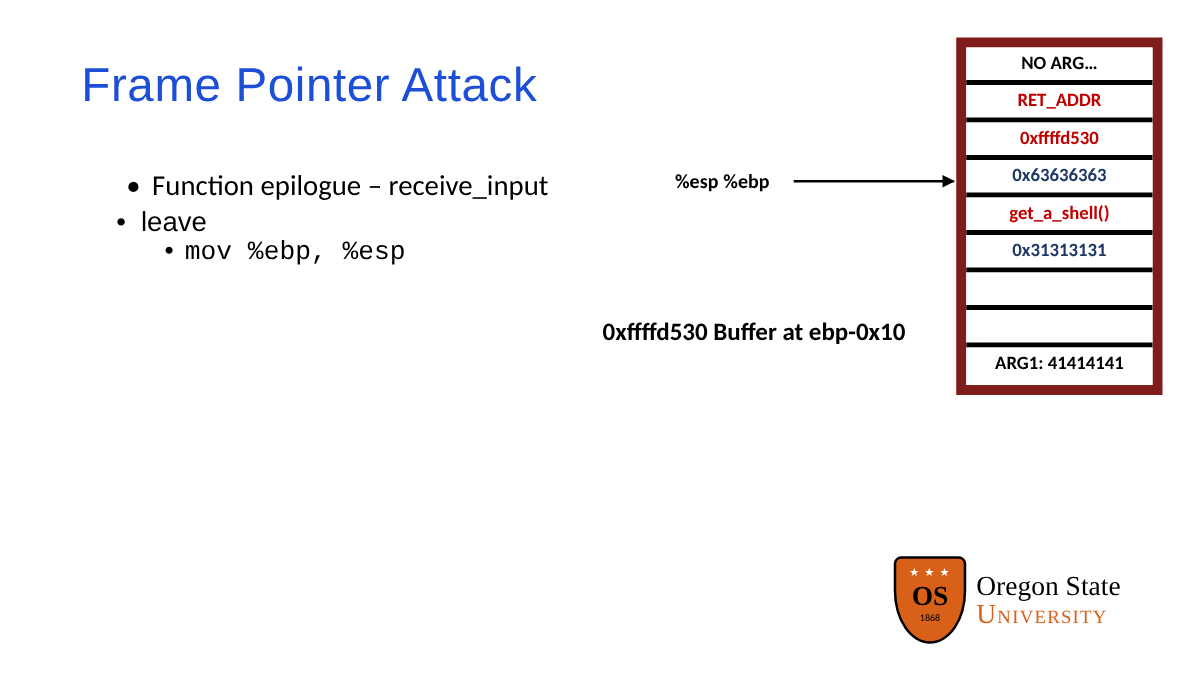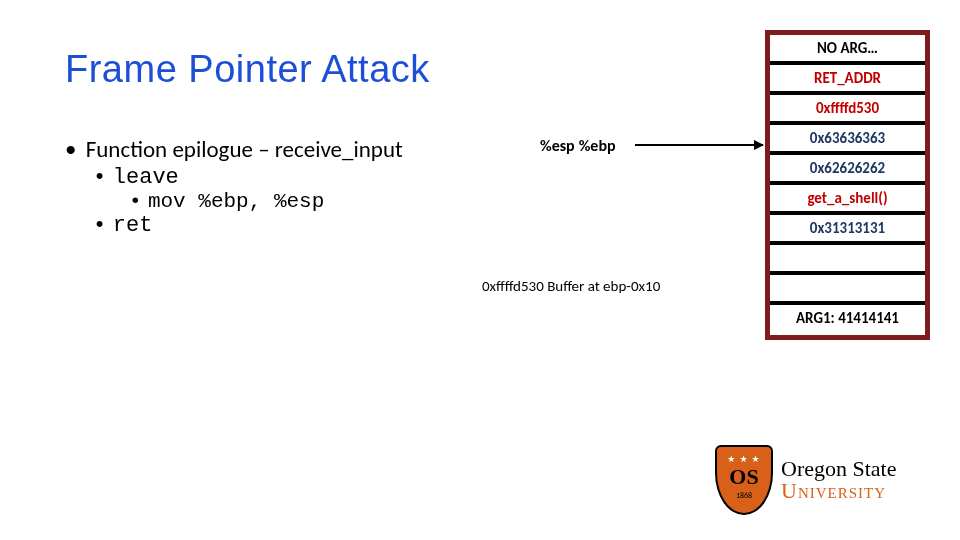--- a/index.html
+++ b/index.html
@@ -23,30 +23,30 @@
     font-weight: 400;
     letter-spacing: 0.5px;
   }
   .body {
     position:absolute;
     left: 65px;
     top: 135px;
     width: 500px;
     color: #000;
   }
-  .lvl1 { font-size: 23px; margin-bottom: 2px; }
-  .lvl2 { font-size: 22px; margin-left: 28px; font-family: Liberation Mono, monospace; }
+  .lvl1 { font-size: 23px; margin-bottom: 2px; margin-left: 36px; }
+  .lvl2 { font-size: 22px; margin-left: 28px; font-family: Liberation Sans, sans-serif; }
   .lvl3 { font-size: 21px; margin-left: 64px; font-family: "Courier New", monospace; }
   .b { display:inline-block; width:0.9em; }
   .stack {
     position:absolute;
     right: 30px;
     top: 30px;
     width: 165px;
-    border: 5px solid #7f1d1d;
+    border: 8px solid #7f1d1d;
   }
   .cell {
     height: 30px;
     line-height: 26px;
     border-bottom: 4px solid #000;
     text-align: center;
     font-size: 15px;
     font-weight: 700;
     background: #fff;
     color: #000;
@@ -78,23 +78,23 @@
     content:"";
     position:absolute;
     right:-1px; top:-4px;
     border-left: 10px solid #000;
     border-top: 5px solid transparent;
     border-bottom: 5px solid transparent;
   }
   .buflabel {
     position:absolute;
     left: 482px;
-    top: 277px;
-    font-size: 15px;
-    font-weight: 400;
+    top: 254px;
+    font-size: 20px;
+    font-weight: 700;
     color: #000;
   }
   .logo {
     position:absolute;
     right: 30px;
     bottom: 20px;
     width: 215px;
     height: 80px;
     display:flex;
     align-items:center;
@@ -120,37 +120,35 @@
 <body>
 
 <div class="slide">
 
   <div class="title">Frame Pointer Attack</div>
 
   <div class="body">
     <div class="lvl1"><span class="b">•</span><span>Function epilogue – receive_input</span></div>
     <div class="lvl2"><span class="b">•</span><span>leave</span></div>
     <div class="lvl3"><span class="b">•</span><span>mov %ebp, %esp</span></div>
-    <div class="lvl2"><span class="b">•</span><span>ret</span></div>
   </div>
 
   <div class="regs">
     <span>%esp</span>
     <span>%ebp</span>
   </div>
   <div class="arrow"></div>
 
   <div class="buflabel">0xffffd530  Buffer at ebp-0x10</div>
 
   <div class="stack" id="stack">
       <div class="cell ">NO ARG…</div>
       <div class="cell red">RET_ADDR</div>
       <div class="cell red">0xffffd530</div>
       <div class="cell blue">0x63636363</div>
-      <div class="cell blue">0x62626262</div>
       <div class="cell red">get_a_shell()</div>
       <div class="cell blue">0x31313131</div>
       <div class="cell "></div>
       <div class="cell "></div>
       <div class="cell ">ARG1: 41414141</div>
     </div>
 
   <div class="logo">
     <div class="shield">
       <div class="stars">★ ★ ★</div>

